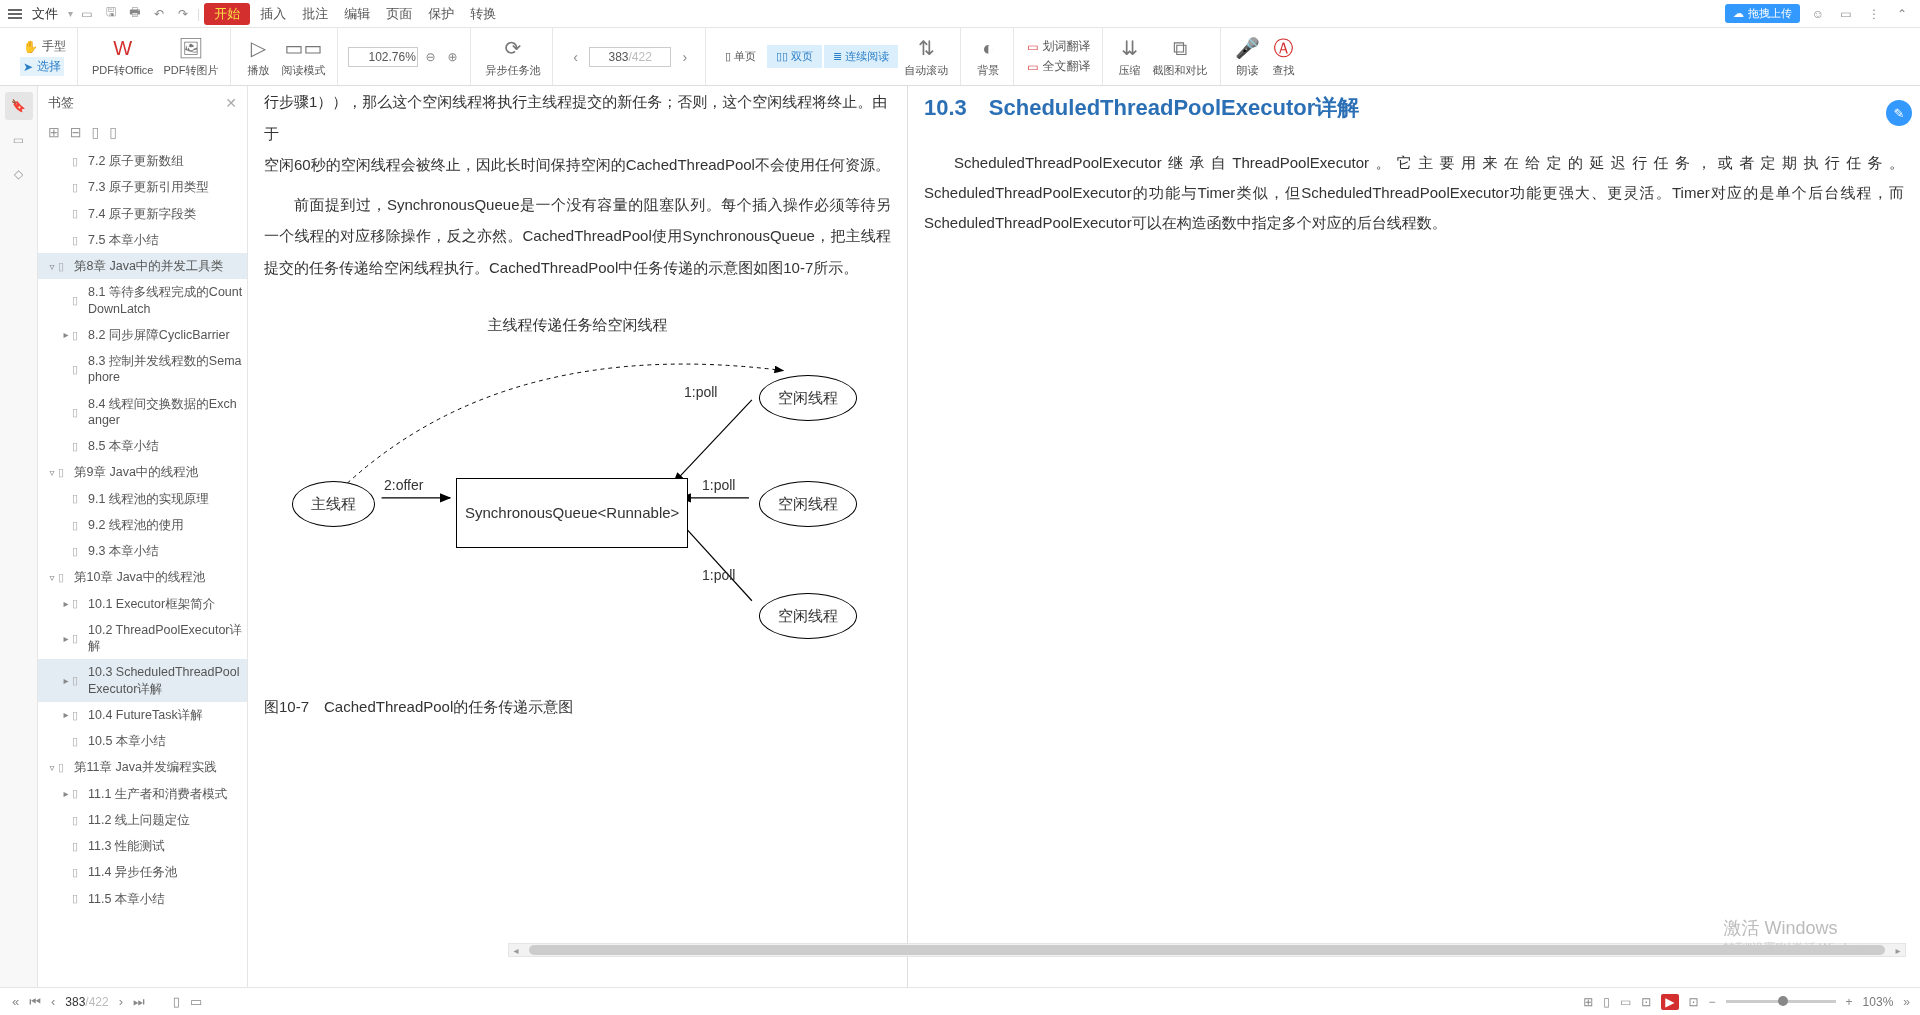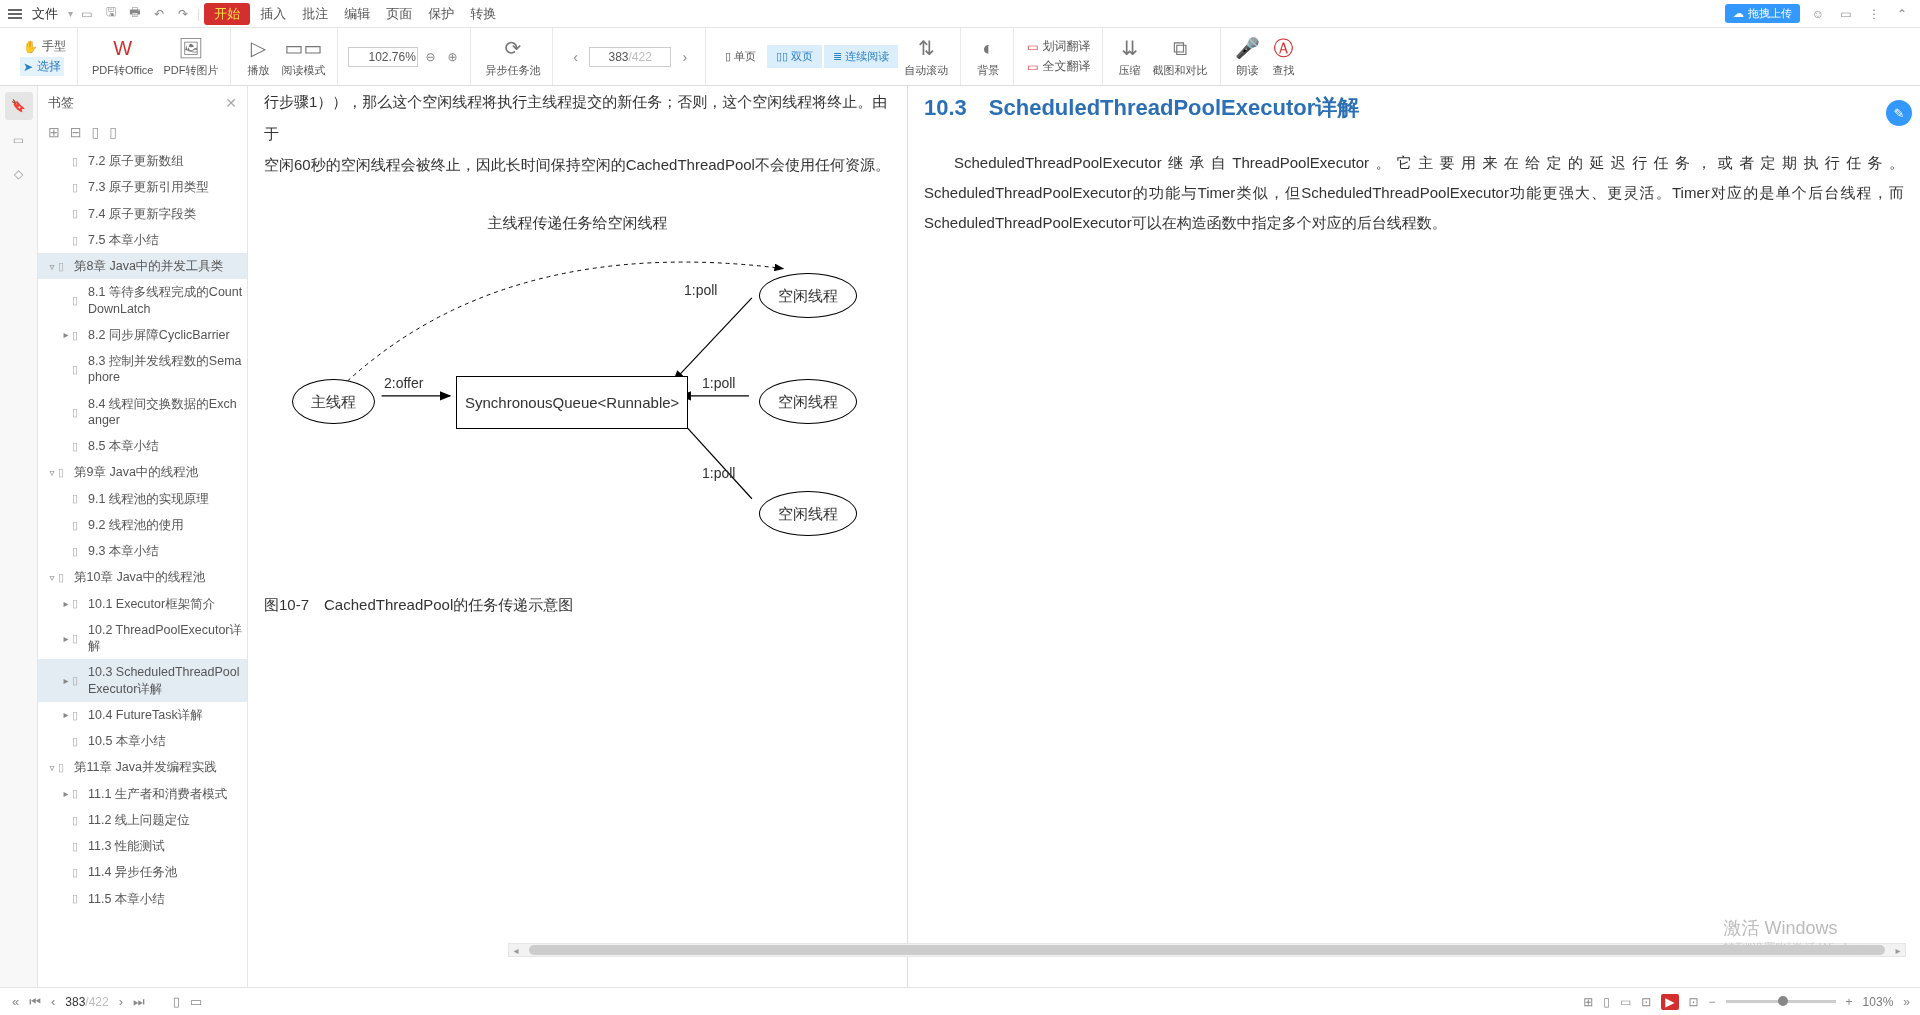--- a/index.html
+++ b/index.html
@@ -54,21 +54,21 @@
     .content { flex: 1; background: #f5f5f5; position: relative; overflow: hidden; }
     .pages { display: flex; height: 100%; }
     .page-left { width: 660px; background: #fff; padding: 0 16px 20px 16px; font-size: 15px; line-height: 2.1; font-family: "SimSun", serif; border-right: 1px solid #ddd; overflow: hidden; }
     .page-right { flex: 1; background: #fff; padding: 0 16px 20px 16px; font-size: 15px; line-height: 2.0; font-family: "SimSun", serif; }
     .section-title { color: #2b6fb5; font-size: 22px; font-weight: bold; margin-bottom: 18px; }
     .para { text-indent: 2em; text-align: justify; }
     
     .diagram { position: relative; height: 380px; margin-top: 20px; }
     .diag-title { position: absolute; top: 6px; left: 50%; transform: translateX(-50%); font-size: 15px; }
     .node-oval { position: absolute; border: 1.5px solid #000; border-radius: 50%; padding: 6px 18px; font-size: 15px; background: #fff; }
-    .node-rect { position: absolute; border: 1.5px solid #000; padding: 10px 8px; font-size: 15px; background: #fff; }
+    .node-rect { position: absolute; border: 1.5px solid #000; padding: 18px 8px; font-size: 15px; background: #fff; }
     .edge-label { position: absolute; font-size: 14px; }
     svg.edges { position: absolute; top: 0; left: 0; width: 100%; height: 100%; pointer-events: none; }
     .fig-caption { font-size: 15px; margin-top: 8px; }
     
     .float-btn { position: absolute; right: 8px; top: 14px; width: 26px; height: 26px; background: #3399ff; border-radius: 50%; color: #fff; display: flex; align-items: center; justify-content: center; font-size: 13px; }
     
     .watermark { position: absolute; right: 40px; bottom: 30px; text-align: left; color: #bbb; font-size: 18px; font-family: "Microsoft YaHei"; }
     .watermark .sub { font-size: 12px; color: #ccc; }
     
     .statusbar { position: absolute; bottom: 0; left: 0; right: 0; height: 28px; background: #fff; border-top: 1px solid #e5e5e5; display: flex; align-items: center; padding: 0 10px; font-size: 12px; color: #777; }
@@ -389,20 +389,21 @@
         </div>
       </div>
   </div>
 
   <div class="content">
     <div class="pages">
 
       <div class="page-left">
         <div>行步骤1）），那么这个空闲线程将执行主线程提交的新任务；否则，这个空闲线程将终止。由于</div>
         <div>空闲60秒的空闲线程会被终止，因此长时间保持空闲的CachedThreadPool不会使用任何资源。</div>
+        <div class="para" style="margin-top:8px;">前面提到过，SynchronousQueue是一个没有容量的阻塞队列。每个插入操作必须等待另一个线程的对应移除操作，反之亦然。CachedThreadPool使用SynchronousQueue，把主线程提交的任务传递给空闲线程执行。CachedThreadPool中任务传递的示意图如图10-7所示。</div>
 
         <div class="diagram">
           <div class="diag-title">主线程传递任务给空闲线程</div>
           <svg class="edges" viewBox="0 0 640 380">
             <defs>
               <marker id="ah" markerWidth="10" markerHeight="8" refX="9" refY="4" orient="auto">
                   <path d="M0,0 L10,4 L0,8 Z" fill="#000"></path>
                 </marker>
             </defs>
             <path d="M 85 180 Q 250 30 530 65" stroke="#000" stroke-width="1" stroke-dasharray="4,4" fill="none" marker-end="url(#ah)"></path>

